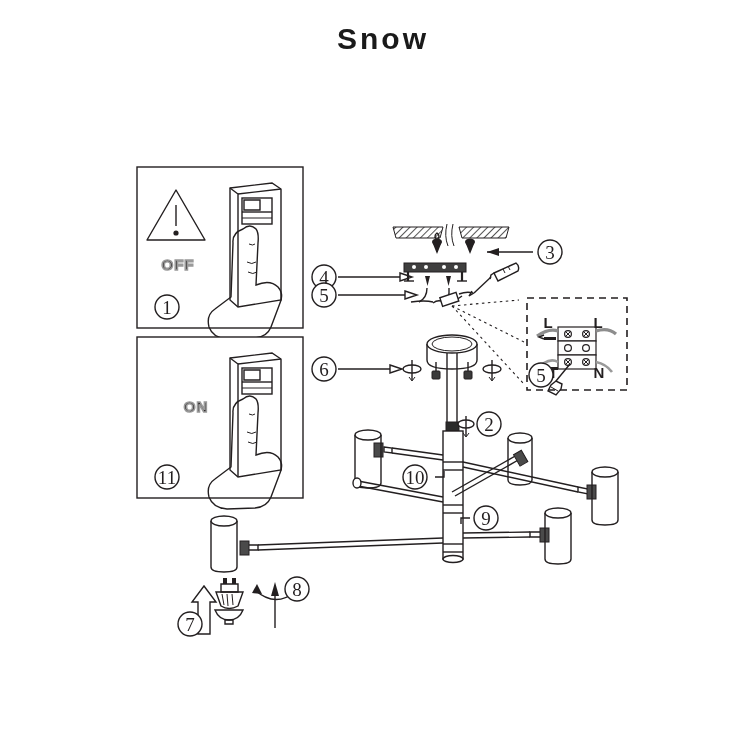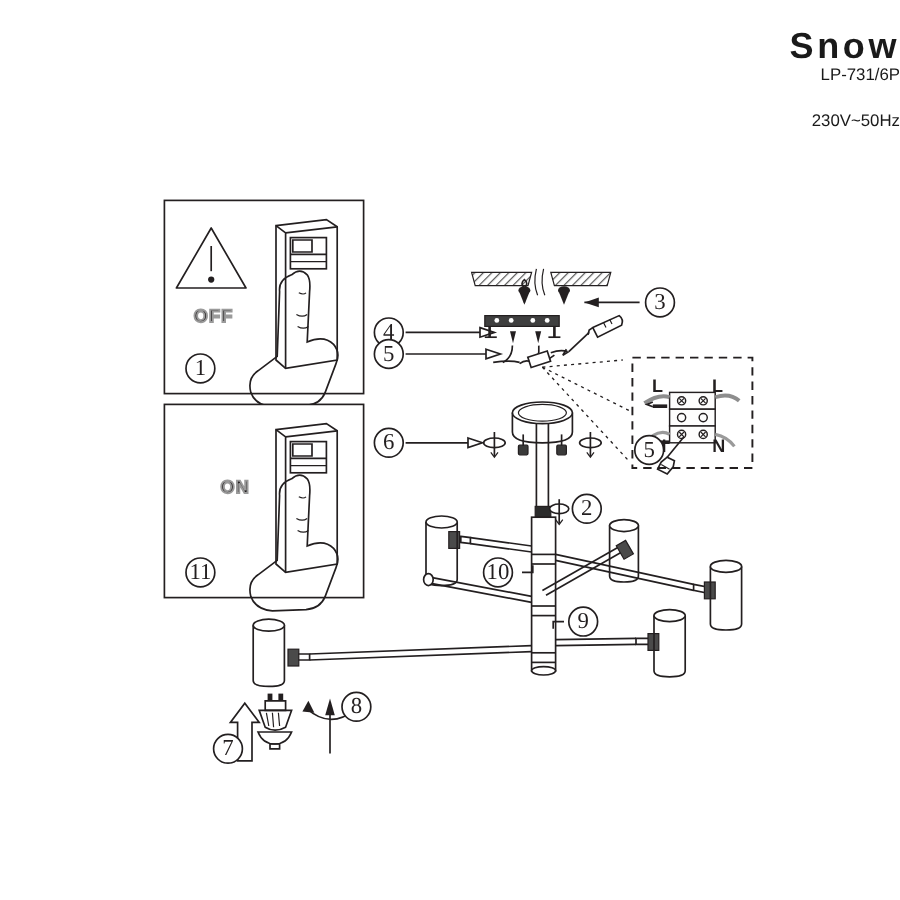--- a/index.html
+++ b/index.html
@@ -1,19 +1,19 @@
 <!DOCTYPE html>
 <html><head>
 <meta charset="utf-8">
 <style>
   html,body{margin:0;padding:0;background:#ffffff;}
   body{width:750px;height:750px;position:relative;overflow:hidden;
        font-family:"Liberation Sans",sans-serif;color:#1a1a1a;}
   #sheet{position:absolute;inset:0;}
-  .hdr{position:absolute;left:16px;right:0;text-align:right;}
+  .hdr{position:absolute;left:16px;right:0;text-align:center;}
   #title{top:22px;font-size:30px;font-weight:bold;letter-spacing:3px;}
   #l1{top:54px;font-size:14px;}
   #l2{top:73px;font-size:14px;}
   #l3{top:92px;font-size:14px;}
   svg{position:absolute;left:0;top:0;}
   .ln{fill:none;stroke:#231f20;stroke-width:1.4;}
   .lnT{fill:none;stroke:#231f20;stroke-width:1;}
   .lnH{fill:none;stroke:#231f20;stroke-width:2.2;}
   .fillW{fill:#ffffff;stroke:#231f20;stroke-width:1.4;}
   .fillW2{fill:#fdfdfd;stroke:#231f20;stroke-width:1.2;}
@@ -27,22 +27,20 @@
        fill:#231f20;text-anchor:middle;dominant-baseline:central;}
   .gh{fill:none;stroke:#8d8d8d;stroke-width:3.2;}
   .gh2{fill:none;stroke:#9a9a9a;stroke-width:2.6;}
 </style>
 </head>
 <body>
 
 <div id="sheet">
 
   <div class="hdr" id="title">Snow</div>
-  <div class="hdr" id="l1">LP-731/6P</div>
-  <div class="hdr" id="l3">230V~50Hz</div>
 
   <svg width="750" height="750" viewBox="0 0 750 750">
 
     <g>
       <rect x="137" y="167" width="166" height="161" class="fillW" stroke-width="2.2"></rect>
 
       <g>
         <path class="ln" stroke-width="2.4" stroke-linejoin="round" d="M176 190 L205 240 L147 240 Z"></path>
         <path class="ln" stroke-width="2.6" d="M176 205 L176 226"></path>
         <circle cx="176" cy="233" r="2.6" class="solid"></circle>

